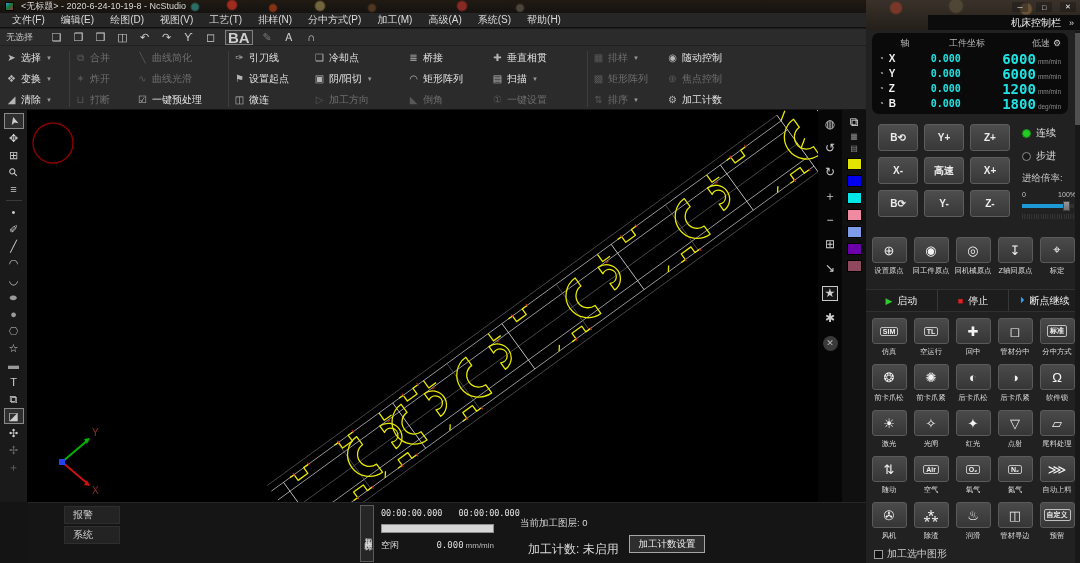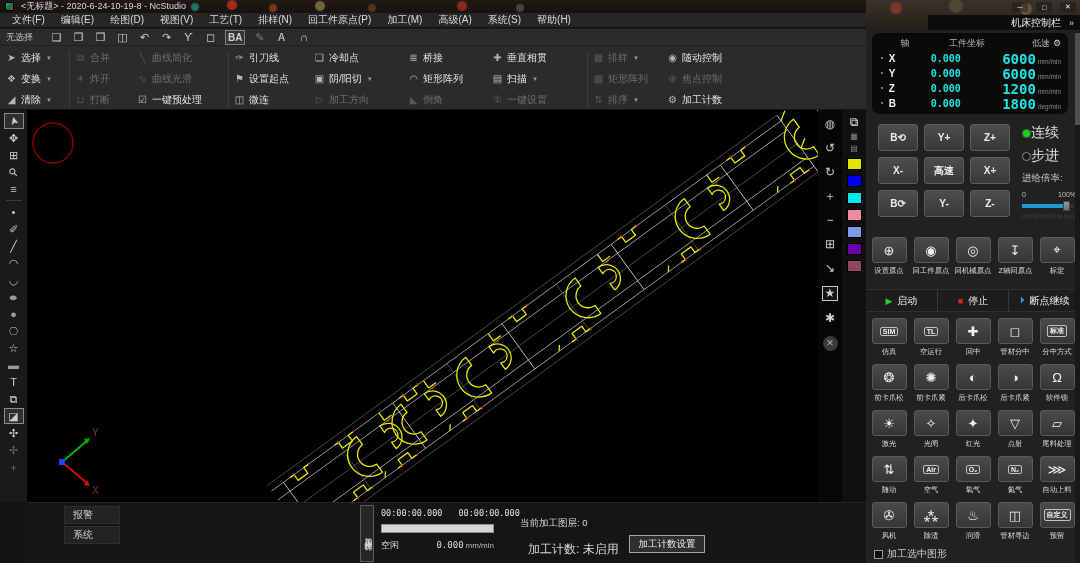--- a/index.html
+++ b/index.html
@@ -23,21 +23,21 @@
 
   
   .menubar{position:absolute;left:0;top:13px;width:866px;height:15px;background:#262626;border-bottom:1px solid #101010;display:flex;align-items:center;padding-left:4px}
   .menu-item{padding:1px 8px;font-size:10px;color:#ddd;cursor:default}
 
   
   .quickbar{position:absolute;left:0;top:29px;width:866px;height:17px;background:#2b2b2b;border-bottom:1px solid #202020;display:flex;align-items:center;padding-left:6px;gap:7px}
   .qstatus{font-size:9px;color:#c2c2c2;width:36px}
   .qicon{font-size:11px;line-height:13px;color:#cfcfcf;min-width:15px;text-align:center}
   .qicon.dim{color:#757575}
-  .qicon.active{border:1px solid #808080;background:#343434;font-size:10px;font-weight:bold;padding:0 2px}
+  .qicon.active{border:1px solid #808080;background:#343434;font-size:15px;font-weight:bold;padding:0 2px}
 
   
   .toolbar{position:absolute;left:0;top:46px;width:866px;height:64px;background:#2b2b2b;border-bottom:1px solid #141414;
     display:grid;grid-template-columns:60px 9px 62px 88px 9px 80px 94px 84px 92px 9px 74px 96px;grid-template-rows:21px 21px 21px;align-items:center;padding:1px 0 0 5px}
   .tdiv{grid-row:1/4;height:56px;border-left:1px solid #3e3e3e;margin-left:4px}
   .titem{display:flex;align-items:center;gap:3px;font-size:10px;color:#e3e3e3;white-space:nowrap;cursor:default}
   .titem .ticon{font-size:10px;color:#b5b5b5;width:13px;text-align:center}
   .titem.dis{color:#6e6e6e}
   .titem.dis .ticon{color:#585858}
   .caret{font-size:6px;color:#999;margin-left:2px}
@@ -97,21 +97,21 @@
   .axicon{color:#b9b9b9;font-size:8px}
   .axname{color:#f2f2f2;font-weight:bold;font-size:10px}
   .gear{color:#cfcfcf;font-size:9px;margin-left:3px}
   .cval{color:#1fe3e3;font-family:"DejaVu Sans Mono",monospace;font-size:10px;font-weight:bold}
   .cspeed{color:#1fe3e3;font-family:"DejaVu Sans Mono",monospace;font-size:14px;font-weight:bold}
   .cunit{color:#8b8b8b;font-size:6.5px;margin-left:2px}
 
   .joggrid{position:absolute;left:12px;top:124px;display:grid;grid-template-columns:repeat(3,40px);grid-auto-rows:27px;gap:6px}
   .jbtn{background:linear-gradient(#4d4d4d,#383838);border:1px solid #5d5d5d;border-radius:3px;color:#ececec;font-size:10px;font-weight:bold;display:flex;align-items:center;justify-content:center;cursor:default}
   .jogright{position:absolute;left:156px;top:126px;width:54px}
-  .radio-row{display:flex;align-items:center;color:#e0e0e0;font-size:14px;height:14px;margin-bottom:9px}
+  .radio-row{display:flex;align-items:center;gap:5px;color:#e0e0e0;font-size:10px;height:14px;margin-bottom:9px}
   .rdot{width:9px;height:9px;border-radius:50%;border:1px solid #8a8a8a;background:#181818}
   .rdot.on{background:radial-gradient(circle,#22cc22 0 3px,#0d3d0d 4px);border-color:#2a2}
   .feedlbl{color:#cdcdcd;font-size:9.5px;margin:2px 0 6px}
   .slider-scale{display:flex;justify-content:space-between;color:#c2c2c2;font-size:7px}
   .slider{position:relative;width:52px;height:12px;margin-top:2px}
   .strack{position:absolute;left:0;top:4px;width:52px;height:4px;background:#303030}
   .sfill{position:absolute;left:0;top:4px;width:44px;height:4px;background:#1d9ad6}
   .sthumb{position:absolute;left:41px;top:1px;width:7px;height:10px;background:linear-gradient(#9a9a9a,#6f6f6f);border:1px solid #444}
   .sticks{margin-top:1px;color:#555;font-size:5px;letter-spacing:1px;white-space:nowrap;overflow:hidden;width:52px}
 
@@ -163,21 +163,21 @@
     <div class="titletext">&lt;无标题&gt; - 2020-6-24-10-19-8 - NcStudio</div>
   </div>
 
   <div class="menubar">
     <span class="menu-item">文件(F)</span>
     <span class="menu-item">编辑(E)</span>
     <span class="menu-item">绘图(D)</span>
     <span class="menu-item">视图(V)</span>
     <span class="menu-item">工艺(T)</span>
     <span class="menu-item">排样(N)</span>
-    <span class="menu-item">回工件原点(P)</span>
+    <span class="menu-item">分中方式(P)</span>
     <span class="menu-item">加工(M)</span>
     <span class="menu-item">高级(A)</span>
     <span class="menu-item">系统(S)</span>
     <span class="menu-item">帮助(H)</span>
   </div>
 
   <div class="quickbar">
     <span class="qstatus">无选择</span>
     <span class="qicon">❏</span>
     <span class="qicon">❐</span>

